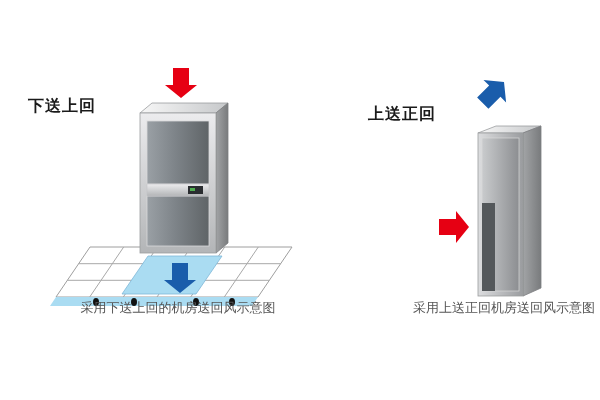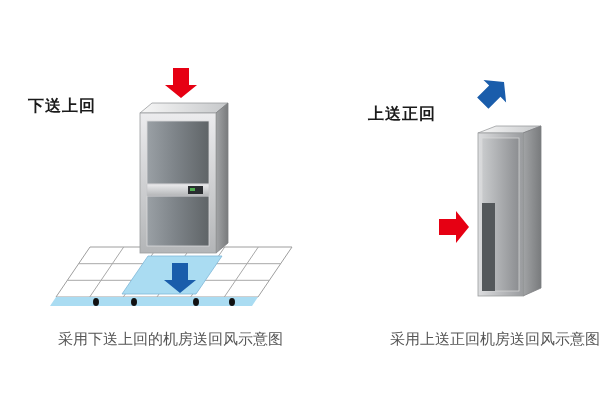--- a/index.html
+++ b/index.html
@@ -16,24 +16,24 @@
     font-size:16px;
     font-weight:bold;
     color:#1a1a1a;
     letter-spacing:1px;
     white-space:nowrap;
   }
   .diagram-title.left{left:28px;top:96px;}
   .diagram-title.right{left:368px;top:104px;}
   .diagram-caption{
     position:absolute;
-    top:330px;
-    font-size:15px;
+    top:299px;
+    font-size:13px;
     color:#555555;
-    text-align:left;
+    text-align:center;
     white-space:nowrap;
   }
   .diagram-caption.left{left:58px;width:240px;}
   .diagram-caption.right{left:390px;width:228px;}
 </style>
 </head>
 <body>
 
 <div class="canvas">
 

